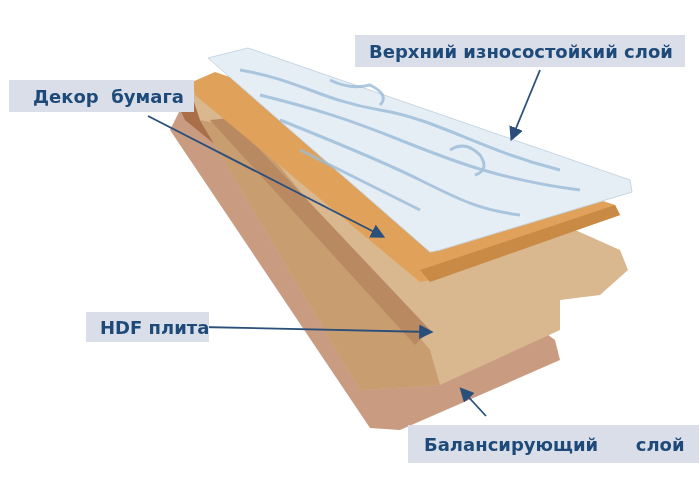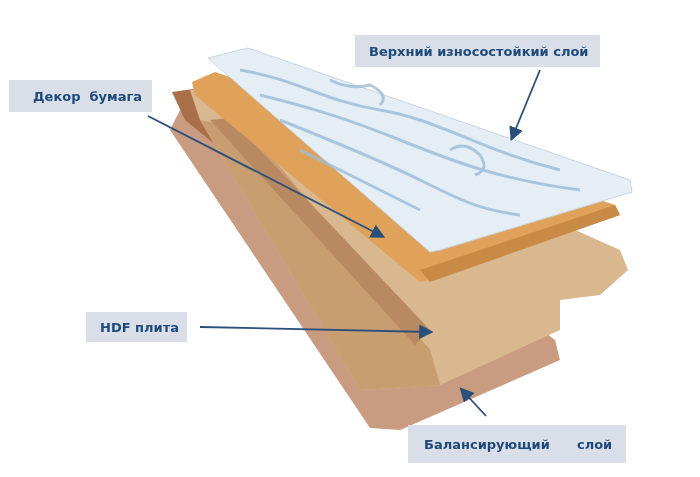--- a/index.html
+++ b/index.html
@@ -1,18 +1,18 @@
 <!DOCTYPE html>
 <html><head>
 <meta charset="utf-8">
 <style>
   html,body{margin:0;padding:0;background:#fff;}
   .stage{position:relative;width:700px;height:477px;overflow:hidden;background:#fff;font-family:"DejaVu Sans",sans-serif;}
   svg.art{position:absolute;left:0;top:0;}
-  .label{position:absolute;background:#d9dee8;color:#1e4a7a;font-weight:bold;font-size:13px;display:flex;align-items:center;white-space:pre;}
+  .label{position:absolute;background:#d9dee8;color:#1e4a7a;font-weight:bold;font-size:18px;display:flex;align-items:center;white-space:pre;}
 </style>
 </head>
 <body>
 
 <div class="stage">
   <svg class="art" width="700" height="477" viewBox="0 0 700 477">
     <defs>
       <marker id="ah" markerWidth="8" markerHeight="8" refX="6" refY="4" orient="auto">
         <path d="M0,0 L8,4 L0,8 z" fill="#2a4f7a"></path>
       </marker>
@@ -40,15 +40,15 @@
     </g>
 
     <line x1="540" y1="70" x2="512" y2="138" stroke="#2a4f7a" stroke-width="1.8" marker-end="url(#ah)"></line>
     <line x1="148" y1="116" x2="382" y2="236" stroke="#2a4f7a" stroke-width="1.8" marker-end="url(#ah)"></line>
     <line x1="200" y1="327" x2="430" y2="332" stroke="#2a4f7a" stroke-width="1.8" marker-end="url(#ah)"></line>
     <line x1="486" y1="416" x2="462" y2="390" stroke="#2a4f7a" stroke-width="1.8" marker-end="url(#ah)"></line>
   </svg>
 
   <div class="label" style="left:355px;top:35px;height:32px;padding:0 12px 0 14px;">Верхний износостойкий слой</div>
   <div class="label" style="left:9px;top:80px;height:32px;padding:0 10px 0 24px;">Декор  бумага</div>
-  <div class="label" style="left:86px;top:312px;height:30px;padding:0 8px 0 14px;">HDF плита</div>
+  <div class="label" style="left:86px;top:312px;height:30px;padding:0 0 0 14px;">HDF плита</div>
   <div class="label" style="left:408px;top:425px;height:38px;padding:0 14px 0 16px;">Балансирующий      слой</div>
 </div>
 
 </body></html>

